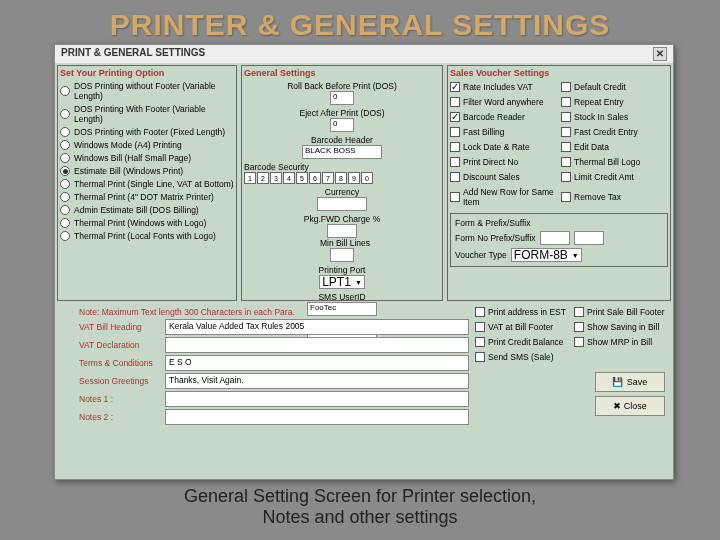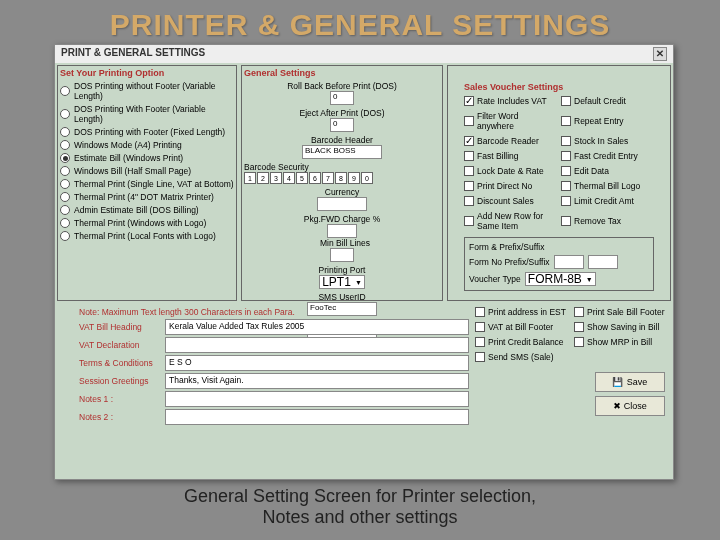--- a/index.html
+++ b/index.html
@@ -4,21 +4,21 @@
 <style>
   * { box-sizing: border-box; margin: 0; padding: 0; }
   body { width: 720px; height: 540px; background: #8a8a8a; font-family: Arial, sans-serif; overflow: hidden; position: relative; }
   .slide-title { font-size: 30px; font-weight: bold; color: #d4a968; text-align: center; padding: 8px 0 2px; letter-spacing: 1px; text-shadow: 1px 1px 2px rgba(0,0,0,0.3); }
   .dialog { position: absolute; top: 44px; left: 54px; width: 620px; height: 436px; background: #c8d8c8; border: 1px solid #888; box-shadow: 2px 2px 6px rgba(0,0,0,0.4); font-size: 9px; }
   .dialog-title { background: #eee; padding: 2px 6px; font-size: 10px; font-weight: bold; color: #333; display: flex; justify-content: space-between; align-items: flex-start; }
   .close-x { width: 14px; height: 14px; background: #ddd; border: 1px solid #888; text-align: center; line-height: 12px; cursor: pointer; font-size: 10px; }
   .cols { display: flex; height: 240px; }
   .col1 { width: 180px; border: 1px solid #666; margin: 2px; padding: 2px; }
   .col2 { width: 202px; border: 1px solid #666; margin: 2px; padding: 2px; }
-  .col3 { flex: 1; border: 1px solid #666; margin: 2px; padding: 16px; display: flex; flex-direction: column; }
+  .col3 { flex: 1; border: 1px solid #666; margin: 2px; padding: 2px; display: flex; flex-direction: column; }
   .section-title { color: #b03030; font-size: 9px; font-weight: bold; margin-bottom: 2px; }
   .radio-row { display: flex; align-items: center; margin: 3px 0; font-size: 8.5px; }
   .radio { width: 10px; height: 10px; border: 1px solid #555; border-radius: 50%; margin-right: 4px; background: #fff; position: relative; flex-shrink: 0; }
   .radio.sel::after { content: ''; position: absolute; top: 1.5px; left: 1.5px; width: 5px; height: 5px; background: #333; border-radius: 50%; }
   .cb-row { display: flex; align-items: center; margin: 2px 0; font-size: 8.5px; }
   .cb { width: 10px; height: 10px; border: 1px solid #555; margin-right: 3px; background: #fff; position: relative; flex-shrink: 0; }
   .cb.chk::after { content: '✓'; position: absolute; top: -2px; left: 0; font-size: 10px; color: #000; }
   .gen-row { display: flex; align-items: center; margin: 3px 0; font-size: 8.5px; flex-direction: column; }
   .gen-row label { flex: 1; }
   .inp { border: 1px solid #888; background: #fff; height: 14px; font-size: 8px; padding: 0 2px; }
@@ -66,26 +66,26 @@
           </div>
           <div class="radio-row">
             <span class="radio"></span>
             <span>DOS Printing with Footer (Fixed Length)</span>
           </div>
           <div class="radio-row">
             <span class="radio"></span>
             <span>Windows Mode (A4) Printing</span>
           </div>
           <div class="radio-row">
+            <span class="radio"></span>
+            <span>Windows Bill (Half Small Page)</span>
+          </div>
+          <div class="radio-row">
             <span class="radio sel"></span>
             <span>Estimate Bill (Windows Print)</span>
-          </div>
-          <div class="radio-row">
-            <span class="radio"></span>
-            <span>Windows Bill (Half Small Page)</span>
           </div>
           <div class="radio-row">
             <span class="radio"></span>
             <span>Thermal Print (Single Line, VAT at Bottom)</span>
           </div>
           <div class="radio-row">
             <span class="radio"></span>
             <span>Thermal Print (4" DOT Matrix Printer)</span>
           </div>
           <div class="radio-row">

